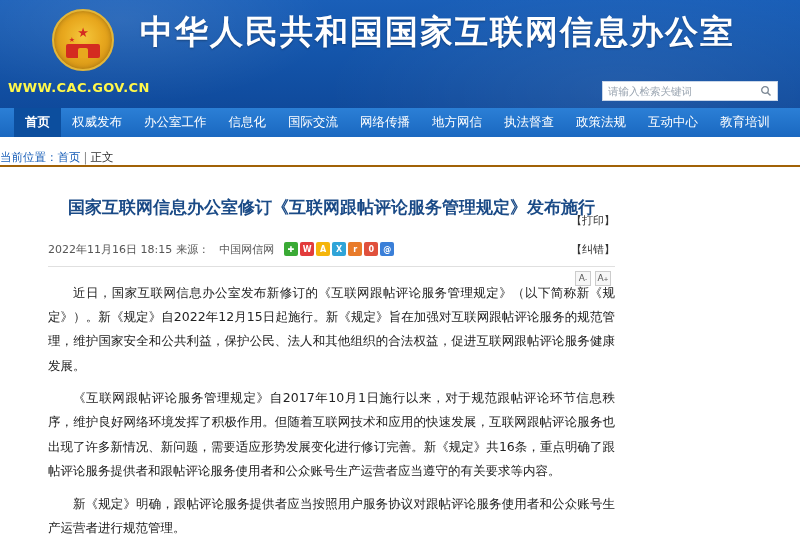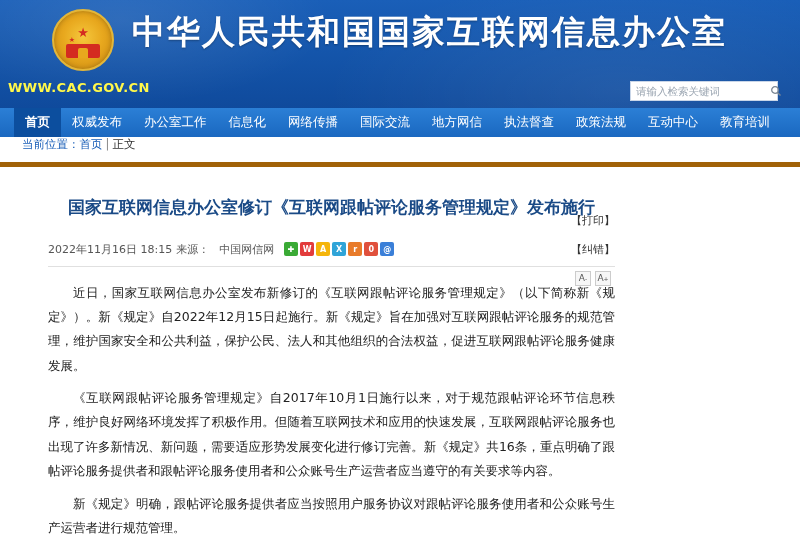--- a/index.html
+++ b/index.html
@@ -50,21 +50,21 @@
     width: 34px; height: 14px;
     background: #d42b20;
     border-radius: 2px;
   }
   .emblem .gate:after {
     content: "";
     position: absolute; left: 50%; top: 4px; transform: translateX(-50%);
     width: 10px; height: 10px; background: #e8a81e; border-radius: 2px 2px 0 0;
   }
   .cn-title {
-    position: absolute; left: 132px; top: 10px;
+    position: absolute; left: 140px; top: 10px;
     color: #ffffff;
     font-size: 33px;
     font-weight: bold;
     letter-spacing: 2px;
     font-family: "DejaVu Sans", sans-serif;
     text-shadow: 0 1px 2px rgba(0,0,0,0.3);
     white-space: nowrap;
   }
   .en-title {
     position: absolute; left: 330px; top: 56px;
@@ -77,21 +77,21 @@
   .site-url {
     position: absolute; left: 8px; top: 80px;
     color: #fff84a;
     font-size: 13px;
     font-weight: bold;
     letter-spacing: 0.4px;
     font-family: "DejaVu Sans", sans-serif;
   }
   .search-box {
     position: absolute; right: 22px; top: 81px;
-    width: 148px; height: 20px;
+    width: 176px; height: 20px;
     background: #fff;
     border: 1px solid #c9d6e8;
     display: flex; align-items: center; justify-content: space-between;
   }
   .search-box input {
     flex: 1;
     border: none; outline: none;
     height: 18px;
     font-size: 10.5px;
     color: #333;
@@ -125,25 +125,24 @@
     cursor: pointer;
   }
   .nav-item.active {
     background: #0c4e9e;
     font-weight: bold;
   }
 
   
   .breadcrumb {
     height: 30px;
-    display: flex; align-items: flex-start;
-    padding-left: 22px;
+    display: flex; align-items: flex-end;
     font-size: 11.5px;
     color: #1a5fb8;
-    border-bottom: 5px solid #a16207;
+    border-bottom: 2px solid #a16207;
     font-family: "DejaVu Sans", sans-serif;
   }
   .breadcrumb .sep { color: #888; margin: 0 3px; }
   .breadcrumb a { color: #1a5fb8; text-decoration: none; cursor: pointer; }
   .breadcrumb .cur { color: #333; }
 
   
   .article {
     width: 663px;
     padding: 0 48px;
@@ -237,22 +236,22 @@
         </span>
       </div>
     </div>
   </div>
 
   <div class="nav">
     <div class="nav-item active">首页</div>
     <div class="nav-item">权威发布</div>
     <div class="nav-item">办公室工作</div>
     <div class="nav-item">信息化</div>
+    <div class="nav-item">国际交流</div>
     <div class="nav-item">网络传播</div>
-    <div class="nav-item">国际交流</div>
     <div class="nav-item">地方网信</div>
     <div class="nav-item">执法督查</div>
     <div class="nav-item">政策法规</div>
     <div class="nav-item">互动中心</div>
     <div class="nav-item">教育培训</div>
 
   </div>
 
   <div class="breadcrumb">
     <span>当前位置：</span>

